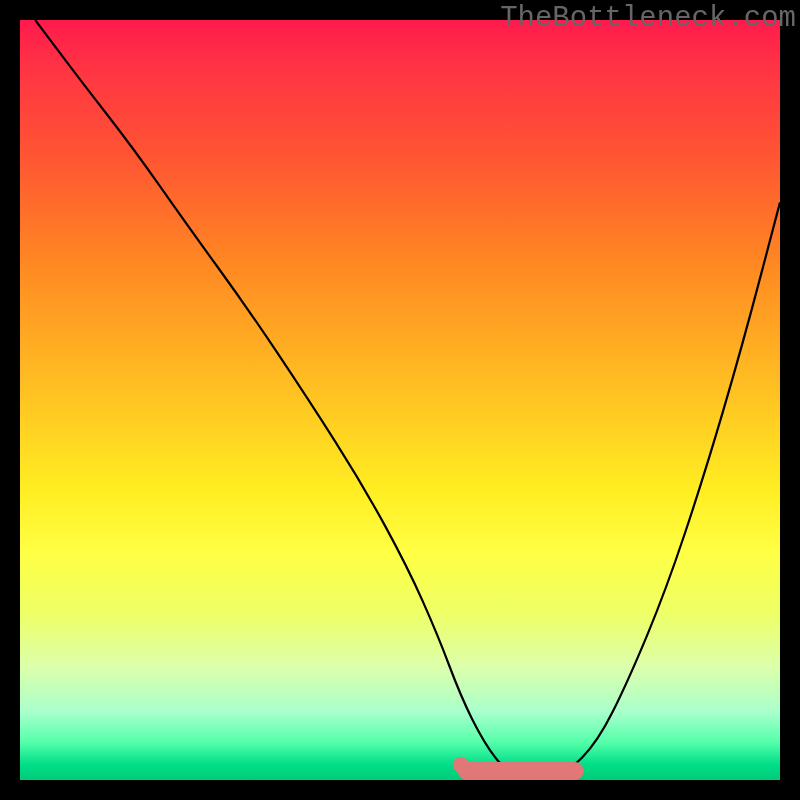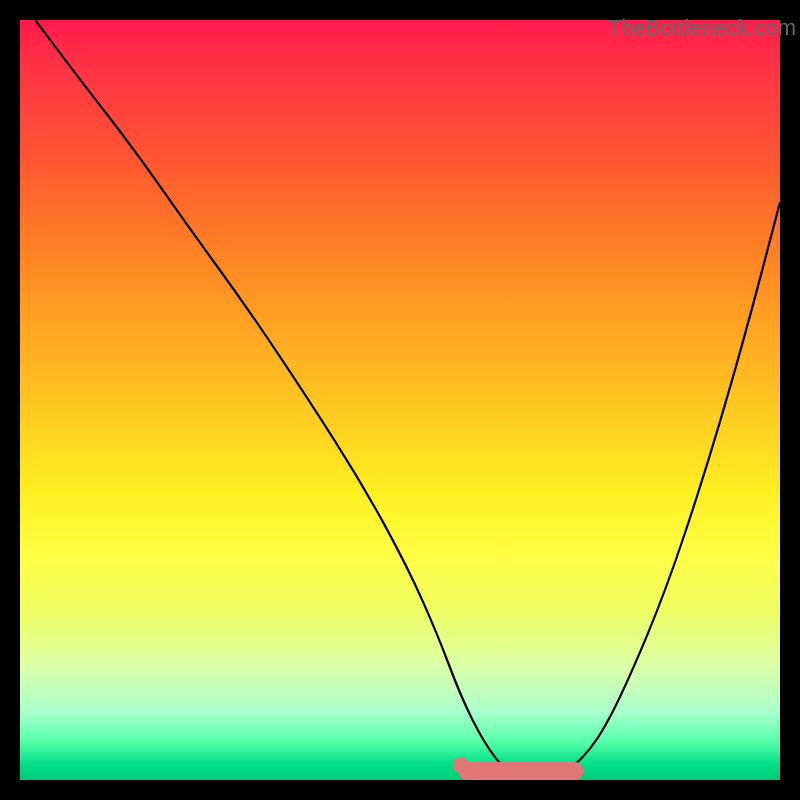--- a/index.html
+++ b/index.html
@@ -41,24 +41,24 @@
       #eeff66 78%,
       #ddffaa 85%,
       #aaffcc 91%,
       #55ffaa 95%,
       #00dd88 98%,
       #00cc77 100%
     );
   }
   .watermark {
     position: absolute;
-    top: 15px;
+    top: 2px;
     right: 4px;
-    font-family: Liberation Sans, sans-serif;
-    font-size: 22px;
+    font-family: Liberation Mono, monospace;
+    font-size: 29px;
     color: #666;
     z-index: 10;
   }
   svg.curve {
     position: absolute;
     left: 0;
     top: 0;
     width: 100%;
     height: 100%;
   }

